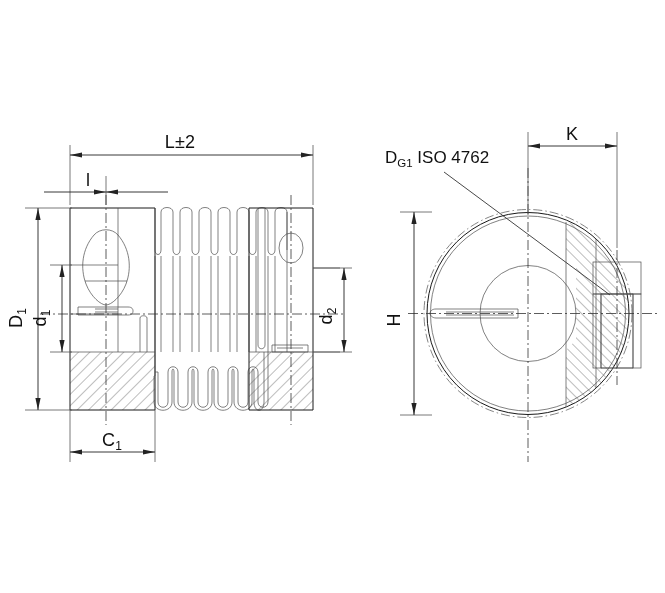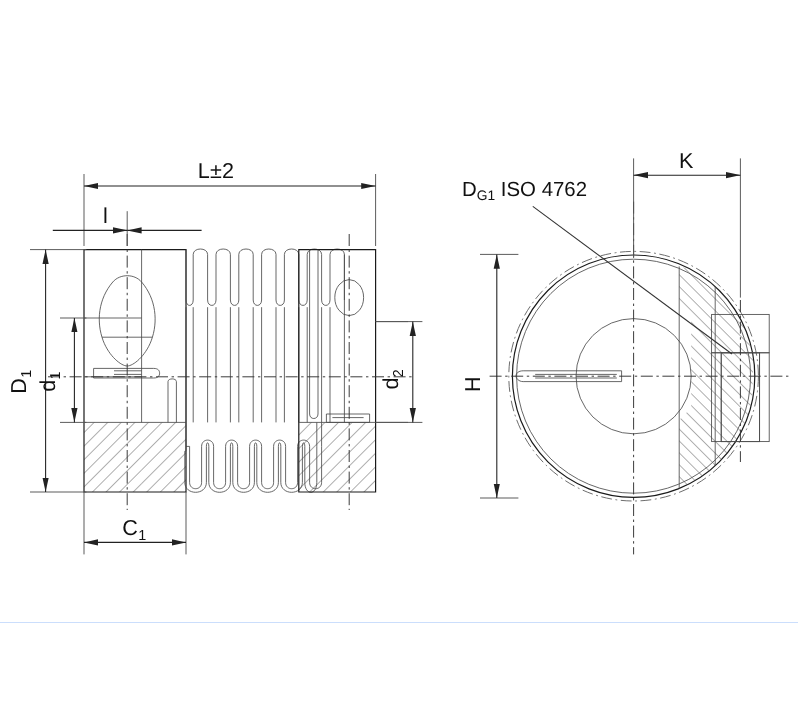--- a/index.html
+++ b/index.html
@@ -7,21 +7,21 @@
     padding: 0;
     background: #ffffff;
   }
   body {
     font-family: "Liberation Sans", sans-serif;
   }
   #drawing-root {
     position: relative;
     width: 665px;
     height: 519px;
-    background: #3b82f6;
+    background: #b91c1c;
     overflow: hidden;
     text-decoration: underline;
   }
   svg#tech-drawing {
     display: block;
     width: 665px;
     height: 593px;
   }
   .ln {
     fill: none;

